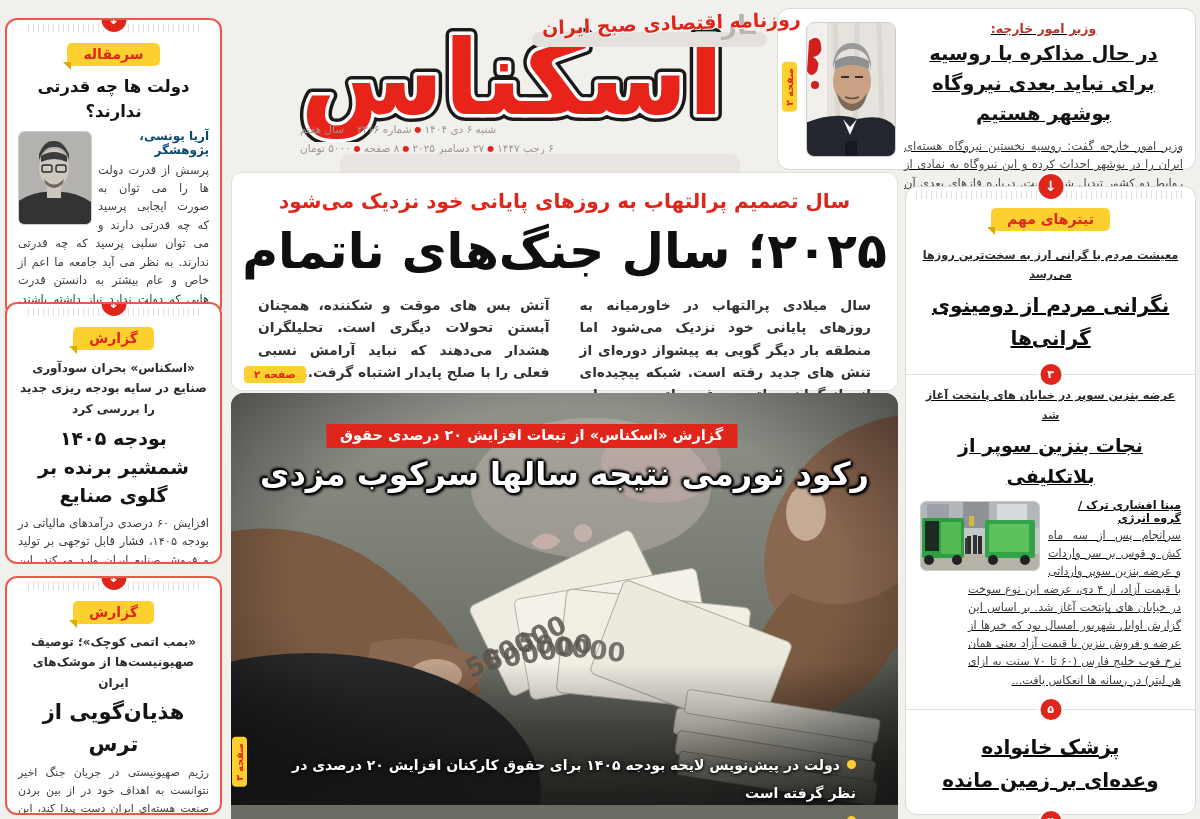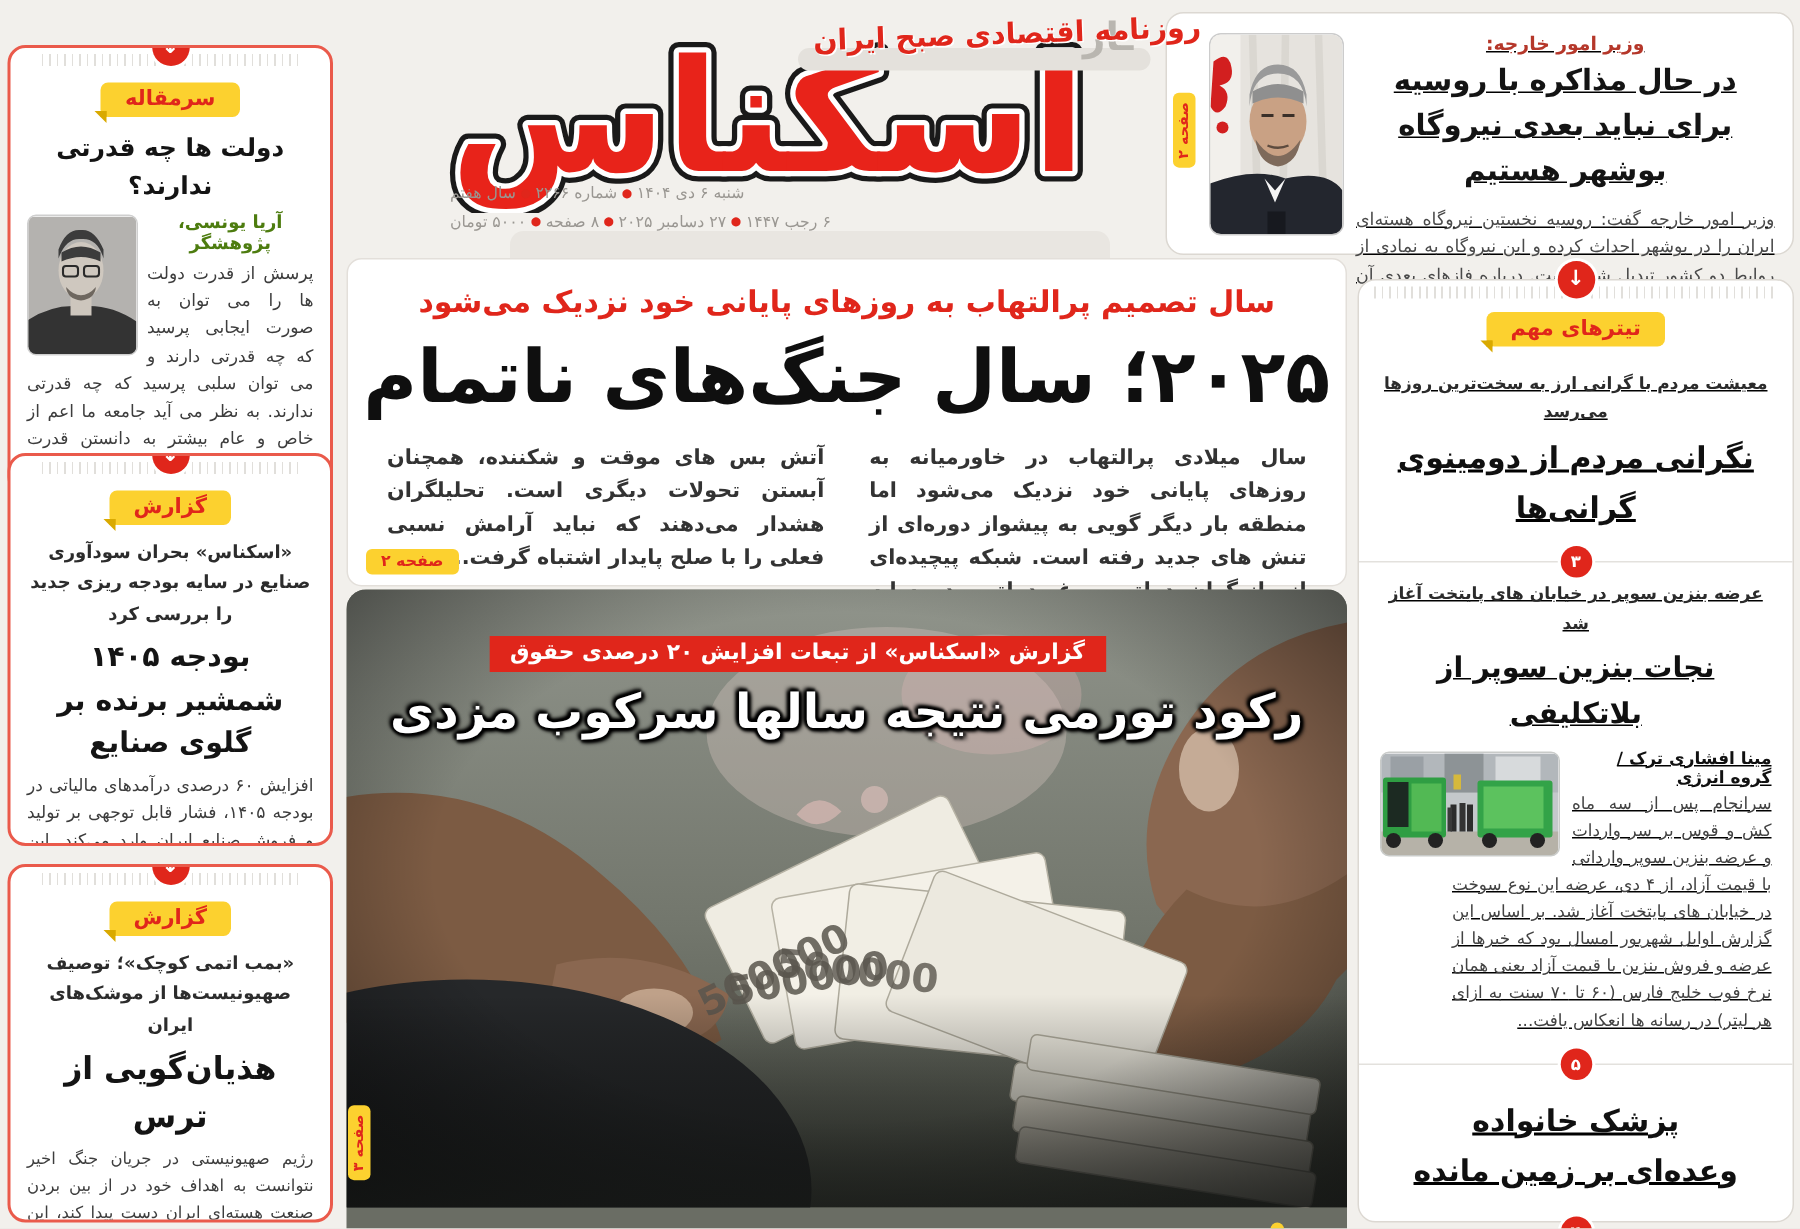--- a/index.html
+++ b/index.html
@@ -39,21 +39,21 @@
   .page-tab{background:#fcd12f;color:#e0261b;font-weight:bold;border-radius:4px;}
   .vtab{writing-mode:vertical-rl;transform:rotate(180deg);
     font-size:9.5px;padding:6px 2px;text-align:center;letter-spacing:1px;}
 
   
   .lbox{left:5px;width:217px;text-align:center;padding:0 11px;overflow:hidden;}
   .lbox .tag{margin-top:9px;}
   .lbox h3{font-size:16.5px;font-weight:bold;color:#141414;margin:9px 0 4px;line-height:1.5;}
   .lbox .kicker{font-size:12px;font-weight:bold;color:#2c2c2c;line-height:1.7;margin:8px 0 2px;}
   .lbox .body{font-size:11.4px;color:#3d3d3d;text-align:justify;line-height:1.62;margin-top:4px;}
-  .author-line{font-size:12px;font-weight:bold;color:#4d7c0f;text-align:center;margin-bottom:2px;}
+  .author-line{font-size:12px;font-weight:bold;color:#0c4a6e;text-align:right;margin-bottom:2px;}
   .author-photo{float:left;width:74px;height:94px;border-radius:6px;overflow:hidden;
     margin:2px 6px 4px 0;border:1px solid #cfcfcf;}
 
   
   .tagline{right:408px;top:10px;width:260px;text-align:left;z-index:3;}
   .tagline-band{position:absolute;left:0;top:22px;width:235px;height:15px;
     background:#e4e1dc;border-radius:8px;}
   .tagline-ghost{position:absolute;left:190px;top:0px;font-size:26px;font-weight:bold;
     color:#b9b6b0;}
   .tagline-text{position:absolute;left:10px;top:2px;font-size:19px;font-weight:bold;
@@ -113,21 +113,21 @@
   .r-body{font-size:11.2px;color:#424242;text-align:justify;line-height:1.62;margin-top:2px;margin-left:48px;}
   .r-photo{float:left;width:120px;height:70px;border-radius:6px;overflow:hidden;
     border:1px solid #c9cbc9;margin:2px 8px 4px 0;}
   .clear{clear:both;}
 </style>
 </head>
 <body>
 
 <div class="page">
 
-  <div class="abs card red-card lbox" style="top:30px;height:300px;">
+  <div class="abs card red-card lbox" style="top:18px;height:300px;">
     <div class="arrow-circle">↓</div>
     <div class="comb"></div>
     <span class="tag">سرمقاله</span>
     <h3>دولت ها چه قدرتی ندارند؟</h3>
     <div style="text-align:right;">
       <span class="author-photo">
         <svg width="74" height="94" viewBox="0 0 74 94">
           <rect width="74" height="94" fill="#b4b2af"></rect>
           <path d="M0 70 Q18 58 37 60 Q56 58 74 70 L74 94 L0 94 Z" fill="#333"></path>
           <rect x="30" y="52" width="14" height="14" fill="#cdc6bd"></rect>
@@ -249,20 +249,21 @@
         <rect x="445" y="352" width="200" height="24" rx="4" fill="#ded9cb" stroke="#a19d8e"></rect>
         <rect x="450" y="372" width="200" height="24" rx="4" fill="#d2cdbf" stroke="#99958a"></rect>
         <rect x="448" y="310" width="195" height="24" rx="4" fill="#f0ede2" stroke="#b0ac9d"></rect>
       </g>
       <rect width="667" height="412" fill="url(#vg)"></rect>
       <rect y="270" width="667" height="142" fill="url(#darkbtm)"></rect>
     </svg>
     <span class="photo-label">گزارش «اسکناس» از تبعات افزایش ۲۰ درصدی حقوق</span>
     <div class="photo-headline">رکود تورمی نتیجه سالها سرکوب مزدی</div>
     <div class="photo-captions">
+      <div class="cap"><span class="dot"></span><span>دولت در پیش‌نویس لایحه بودجه ۱۴۰۵ برای حقوق کارکنان افزایش ۲۰ درصدی در نظر گرفته است</span></div>
       <div class="cap"><span class="dot"></span></div>
     </div>
     <span class="page-tab vtab photo-vtab">صفحه ۳</span>
   </div>
 
   <div class="abs card gray-card tr-box">
     <div class="tr-kicker">وزیر امور خارجه:</div>
     <div class="tr-h">در حال مذاکره با روسیه</div>
     <div class="tr-h" style="margin-top:0;">برای نباید بعدی نیروگاه بوشهر هستیم</div>
     <div class="tr-body">وزیر امور خارجه گفت: روسیه نخستین نیروگاه هسته‌ای ایران را در بوشهر احداث کرده و این نیروگاه به نمادی از روابط دو کشور تبدیل شده است. درباره فازهای بعدی آن نیز در حال مذاکره هستیم...</div>

